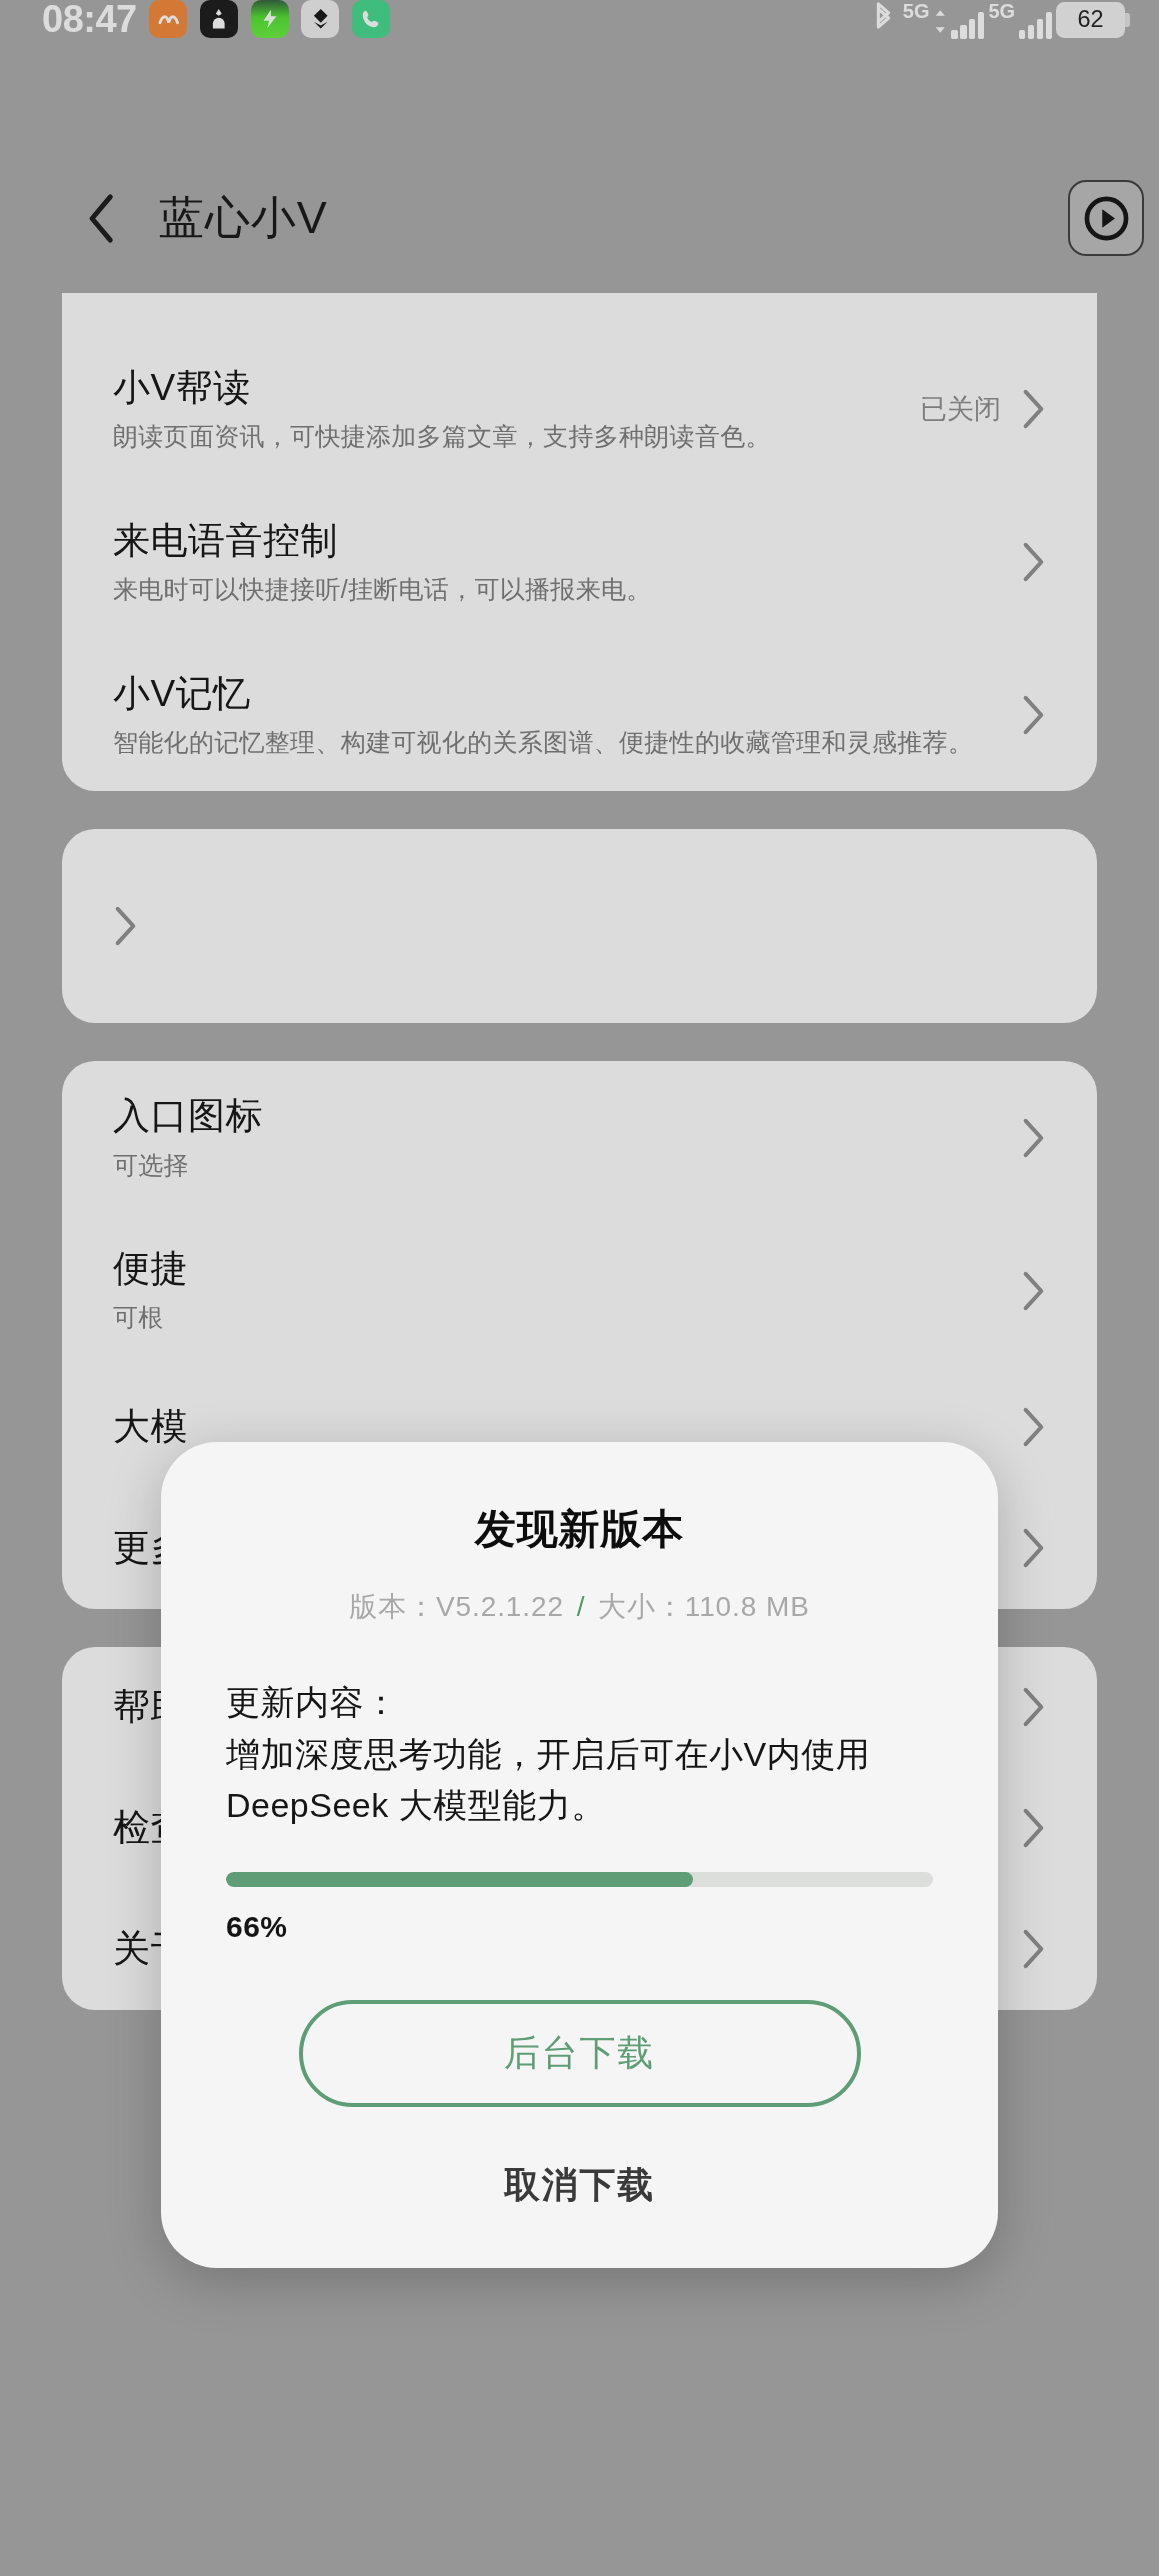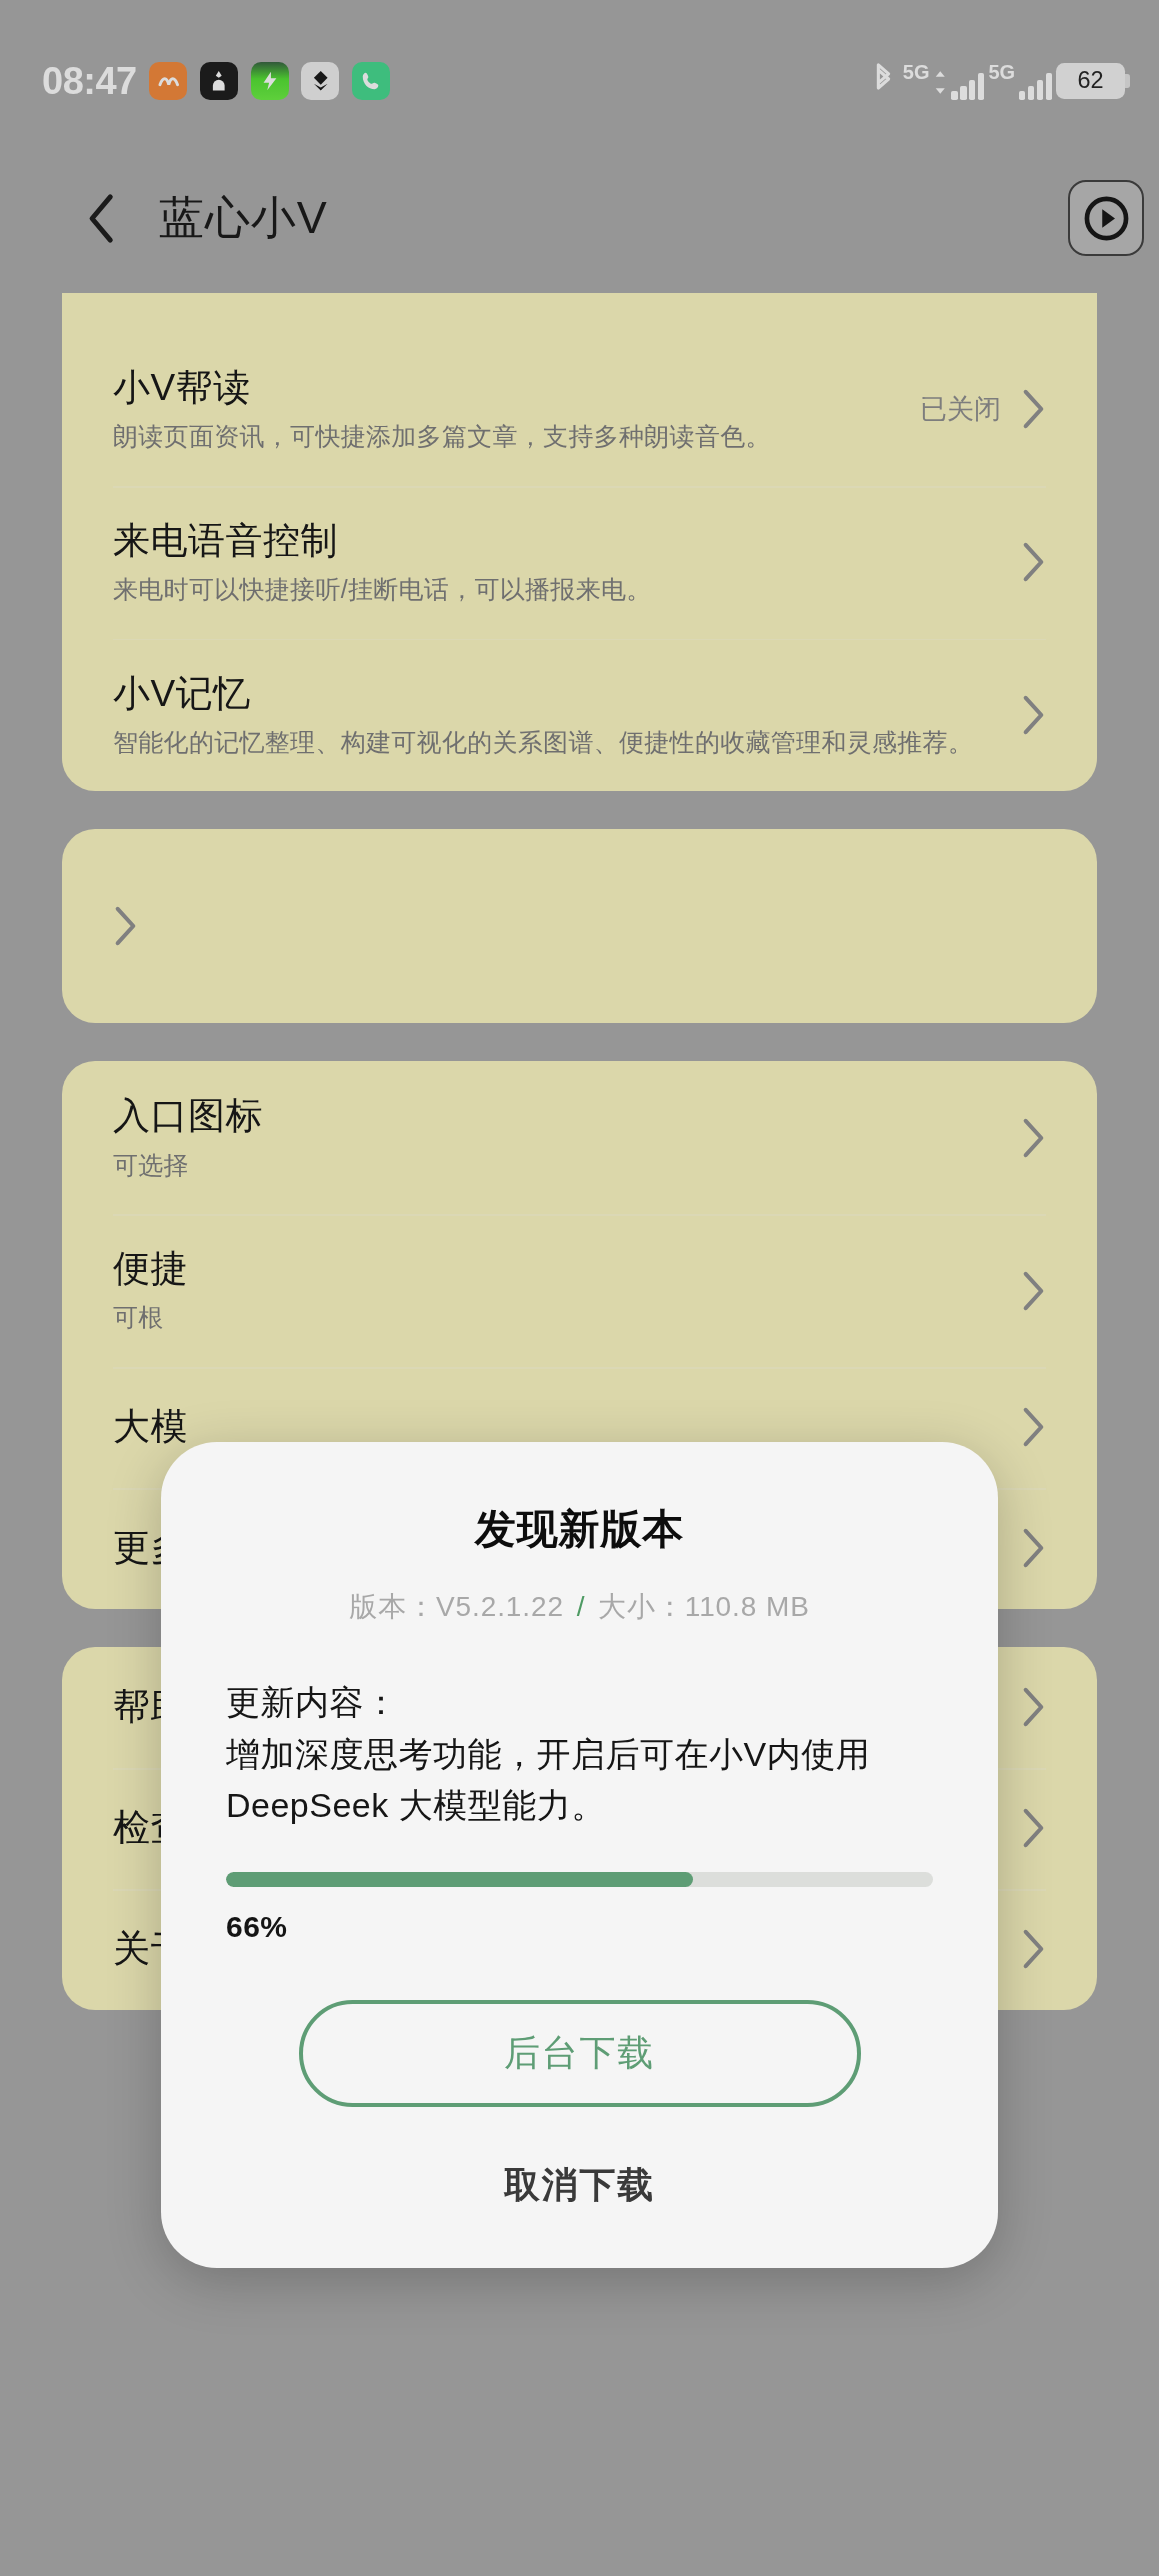--- a/index.html
+++ b/index.html
@@ -15,21 +15,21 @@
     position: relative;
     background: #aaaaaa;
   }
 
   
   #status-bar {
     position: absolute;
     top: 0; left: 0;
     width: 1159px; height: 100px;
     display: flex;
-    align-items: flex-end;
+    align-items: flex-start;
     justify-content: space-between;
     padding: 0 34px 0 42px;
   }
   #status-left {
     display: flex;
     align-items: center;
     gap: 12.7px;
   }
   #clock {
     color: #ffffff;
@@ -127,21 +127,21 @@
 
   
   #content {
     position: absolute;
     top: 333px; left: 0;
     width: 1159px;
     height: 2243px;
     padding: 0 62px;
   }
   .card {
-    background: #fef9c3;
+    background: #ffffff;
     border-radius: 33px;
     overflow: hidden;
     margin-bottom: 38px;
   }
   .row {
     position: relative;
     display: flex;
     align-items: center;
     padding: 31px 51px 31px 51px;
     min-height: 109px;

